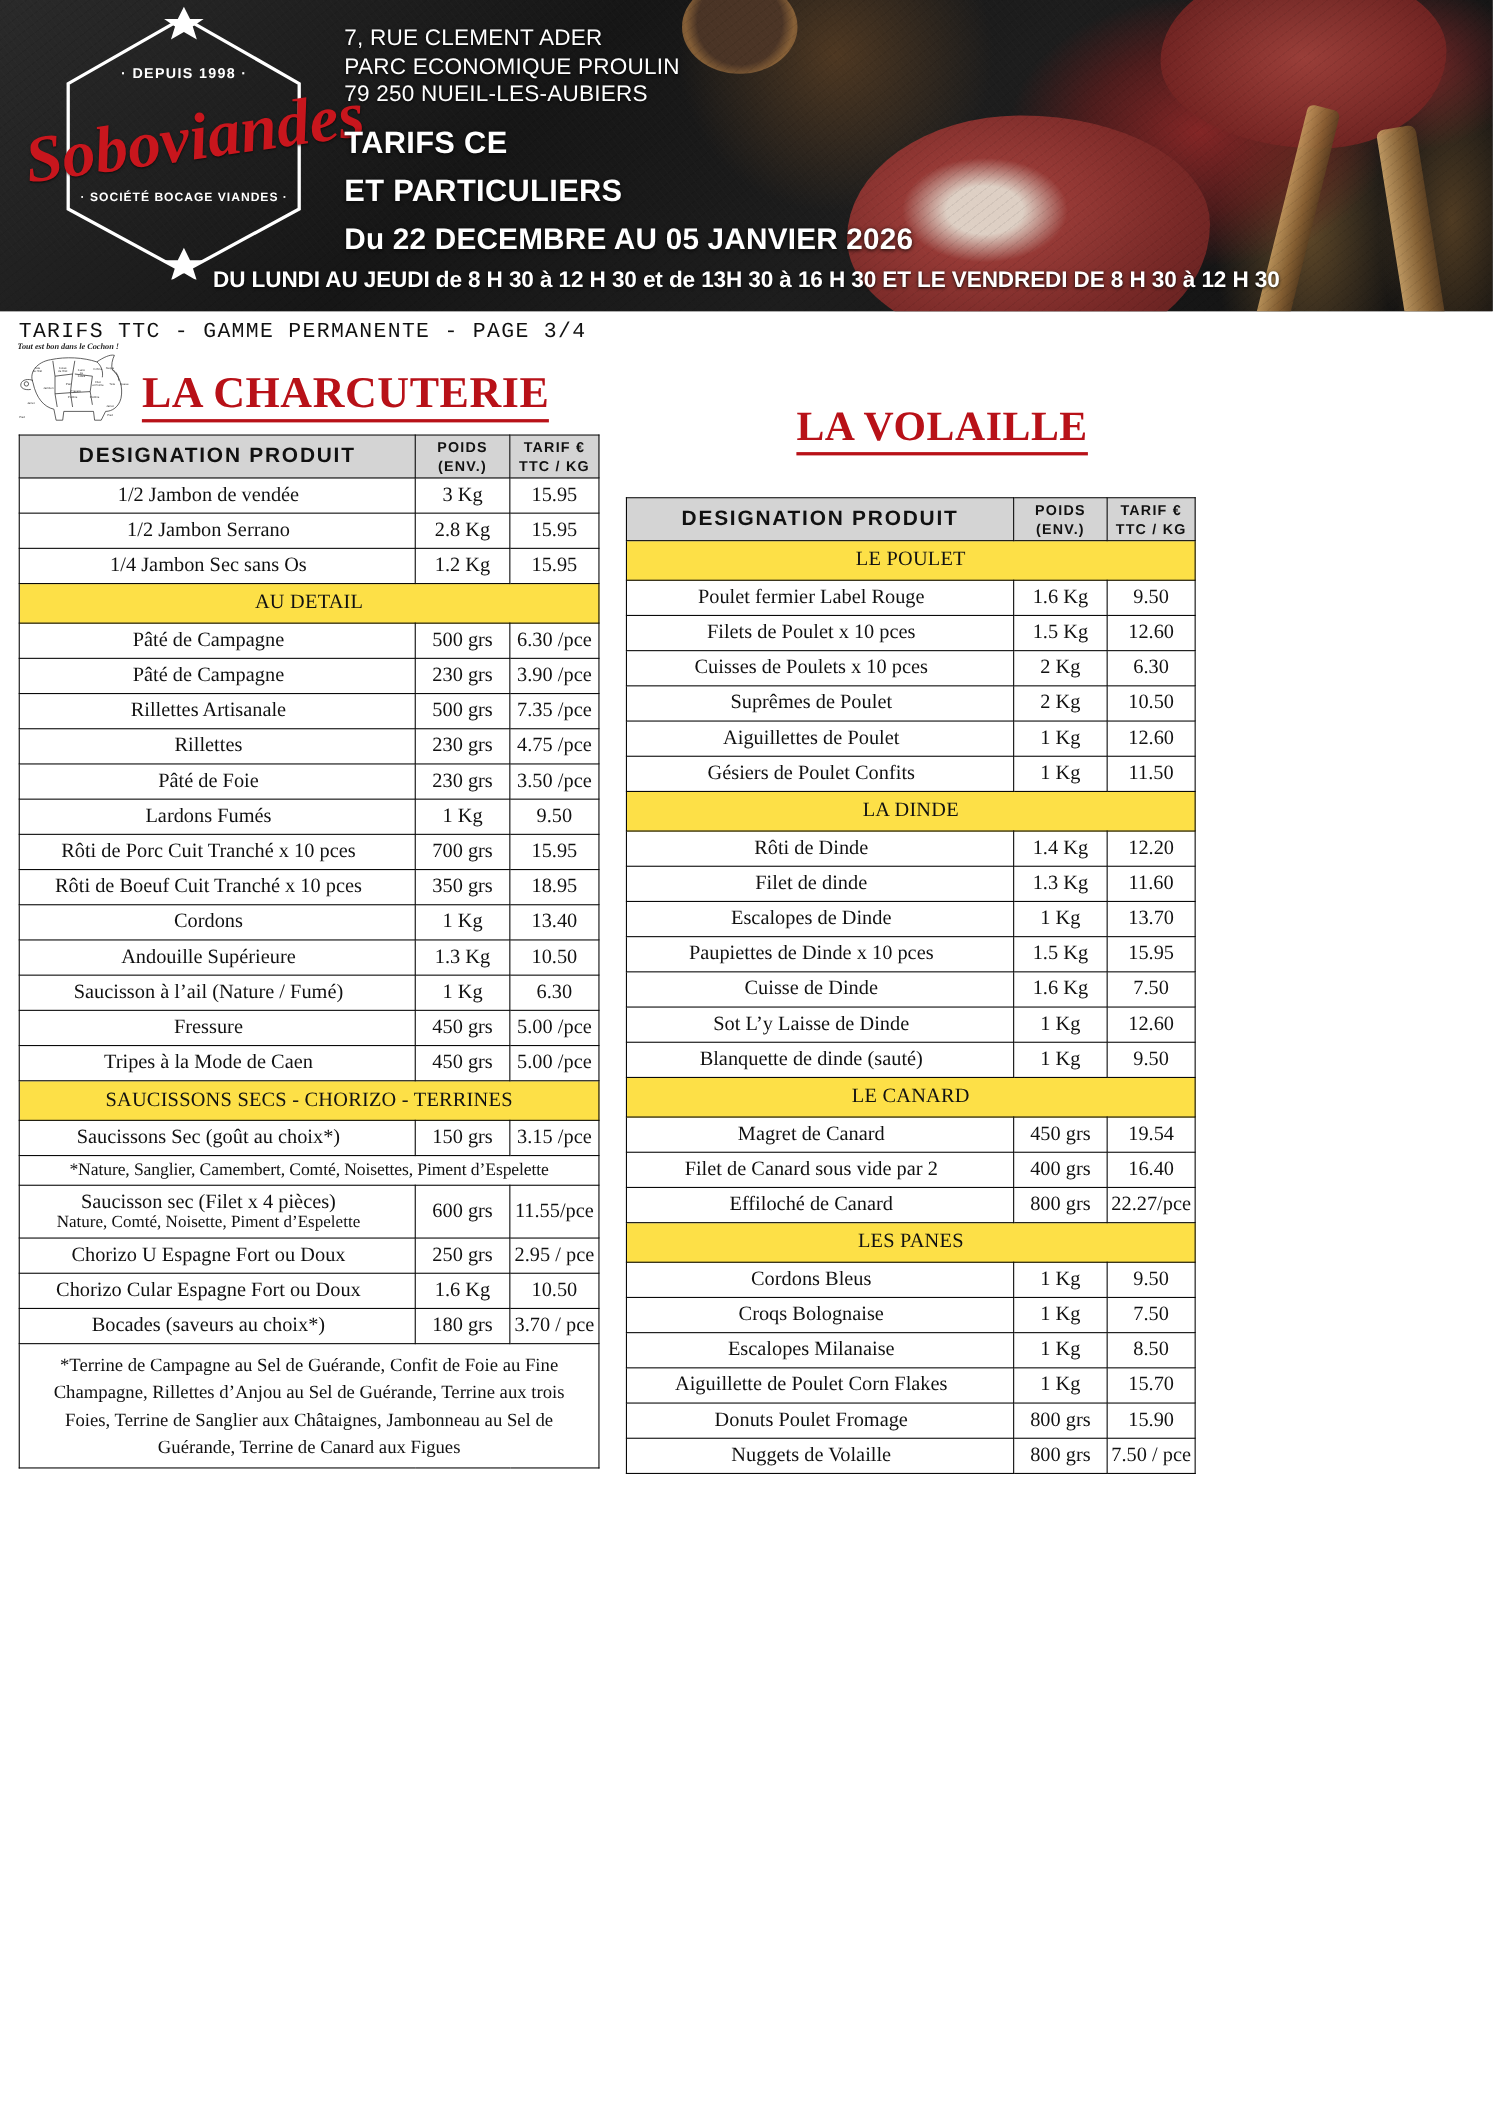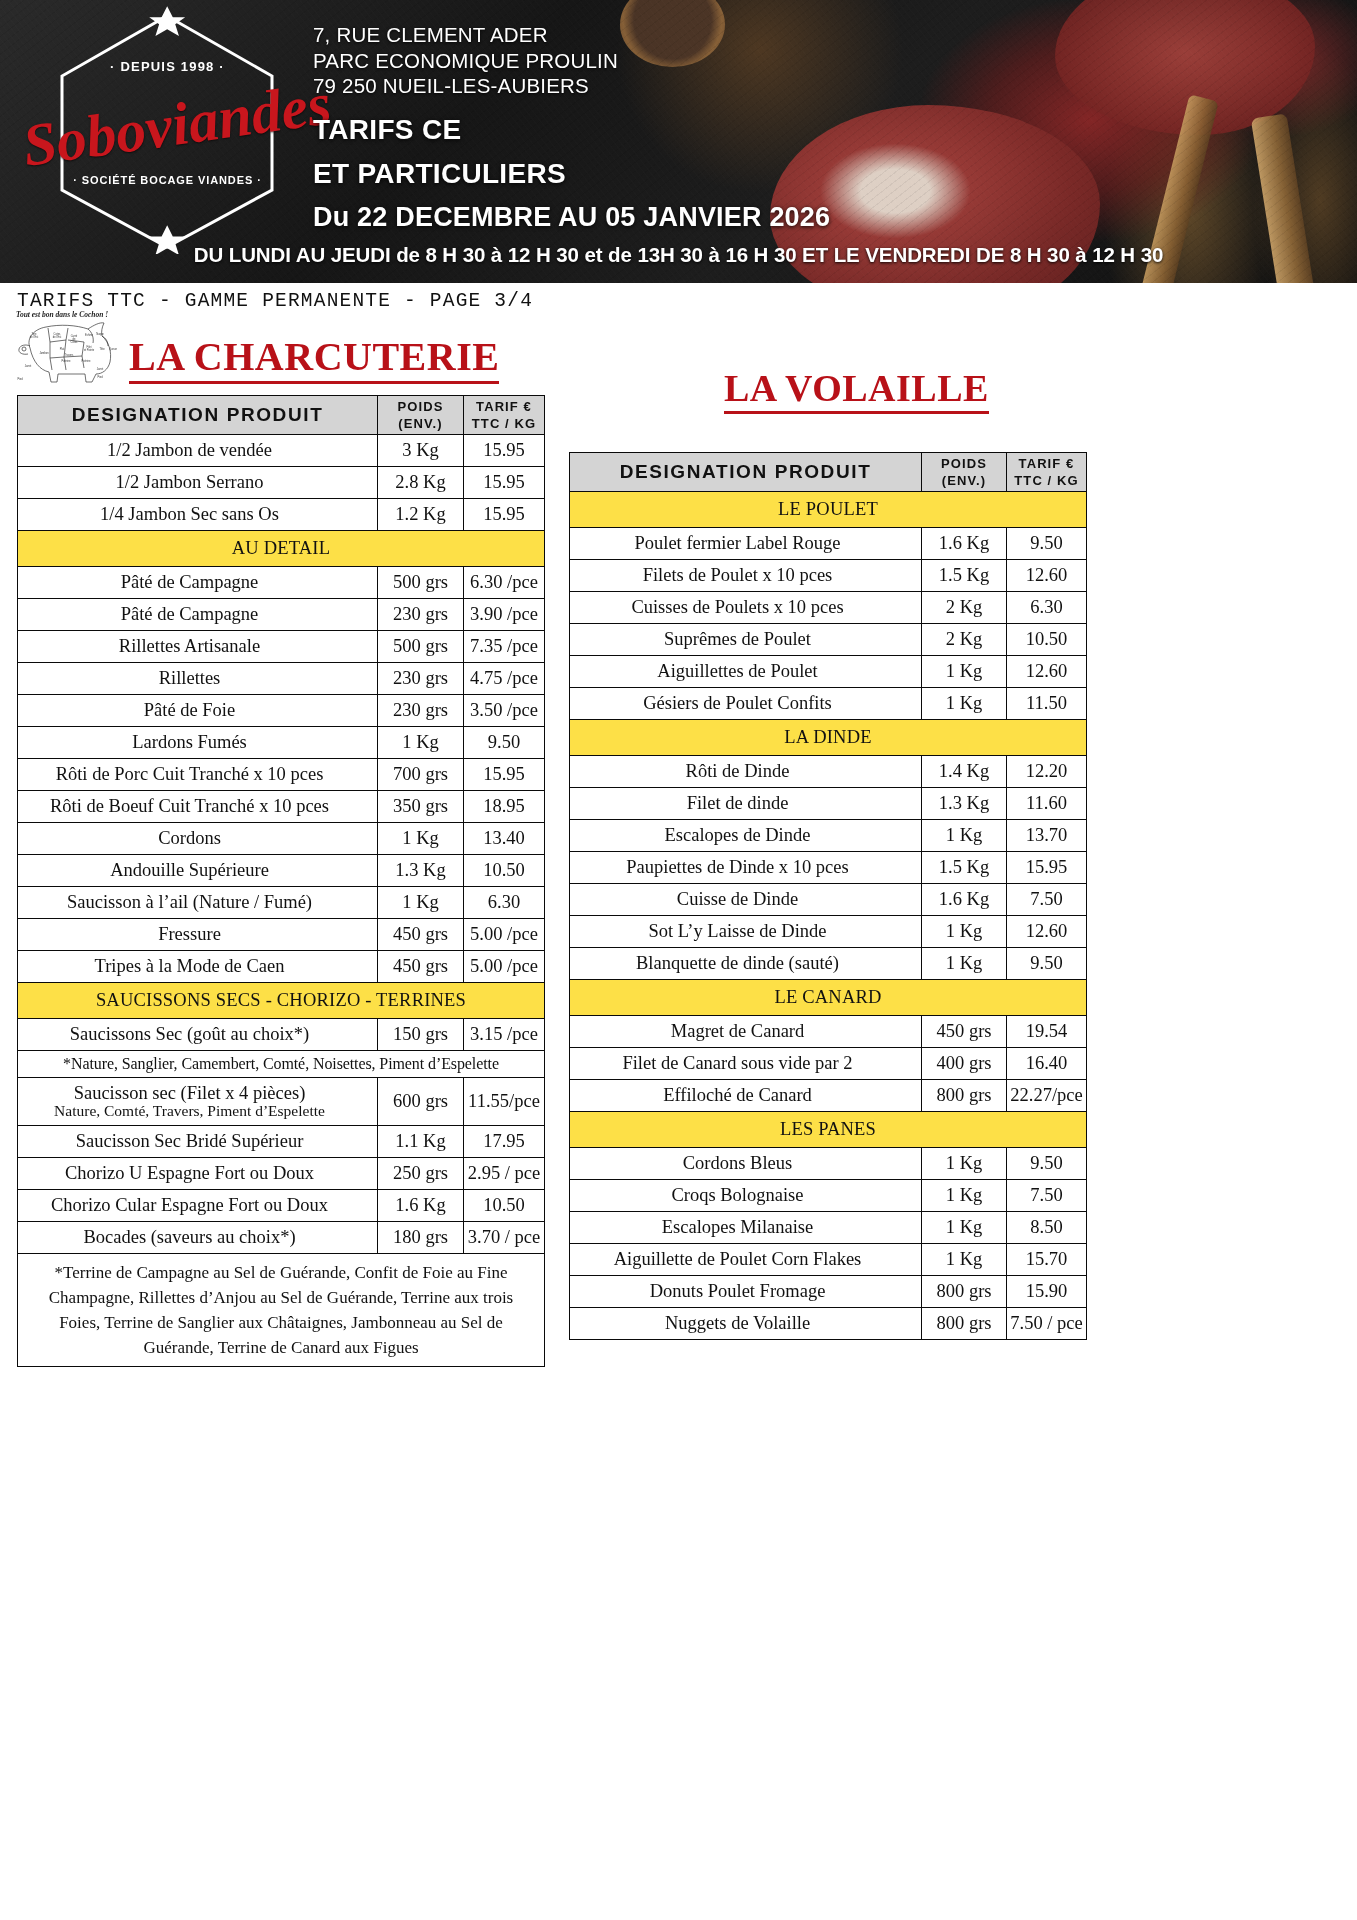--- a/index.html
+++ b/index.html
@@ -346,28 +346,23 @@
       </tr>
       <tr class="prod">
         <td class="name">Saucissons Sec (goût au choix*)</td>
         <td>150 grs</td>
         <td>3.15 /pce</td>
       </tr>
       <tr class="note">
         <td colspan="3">*Nature, Sanglier, Camembert, Comté, Noisettes, Piment d’Espelette</td>
       </tr>
       <tr class="prod">
-        <td class="name">Saucisson sec (Filet x 4 pièces)<span class="sub-note">Nature, Comté, Travers, Piment d’Espelette</span></td>
+        <td class="name">Saucisson sec (Filet x 4 pièces)<span class="sub-note">Nature, Comté, Noisette, Piment d’Espelette</span></td>
         <td>600 grs</td>
         <td>11.55/pce</td>
-      </tr>
-      <tr class="prod">
-        <td class="name">Saucisson Sec Bridé Supérieur</td>
-        <td>1.1 Kg</td>
-        <td>17.95</td>
       </tr>
       <tr class="prod">
         <td class="name">Chorizo U Espagne Fort ou Doux</td>
         <td>250 grs</td>
         <td>2.95 / pce</td>
       </tr>
       <tr class="prod">
         <td class="name">Chorizo Cular Espagne Fort ou Doux</td>
         <td>1.6 Kg</td>
         <td>10.50</td>

